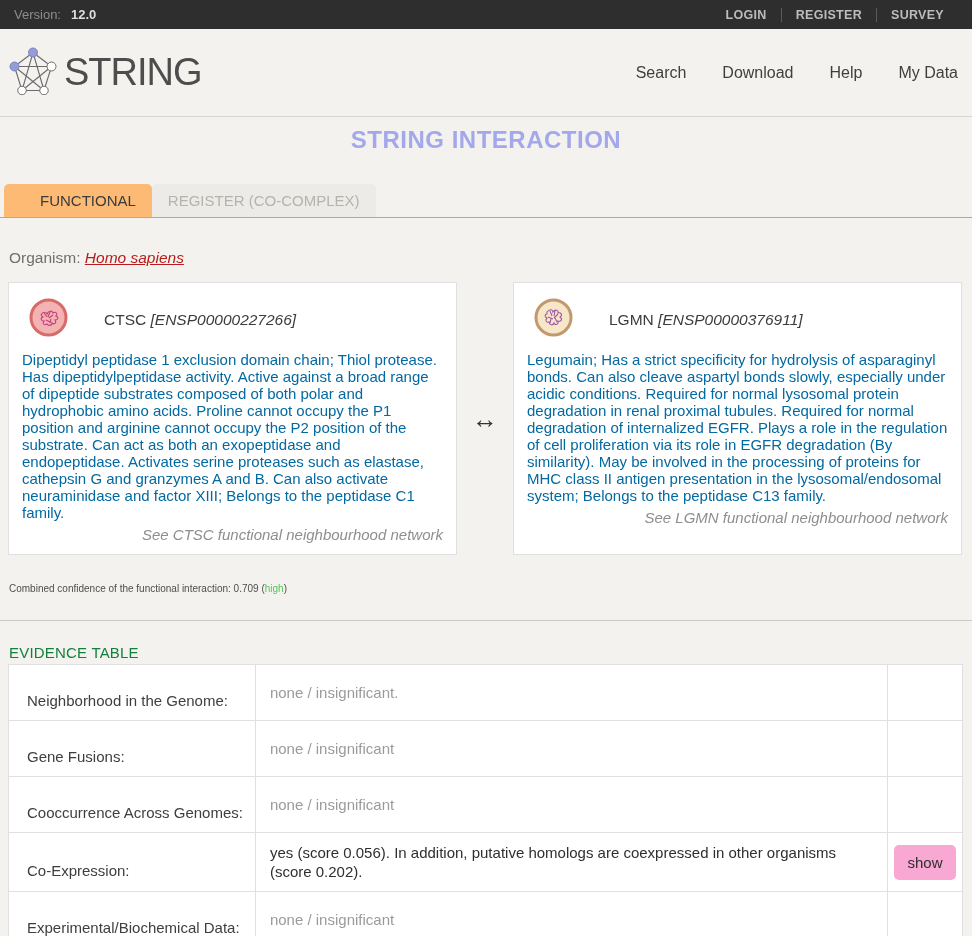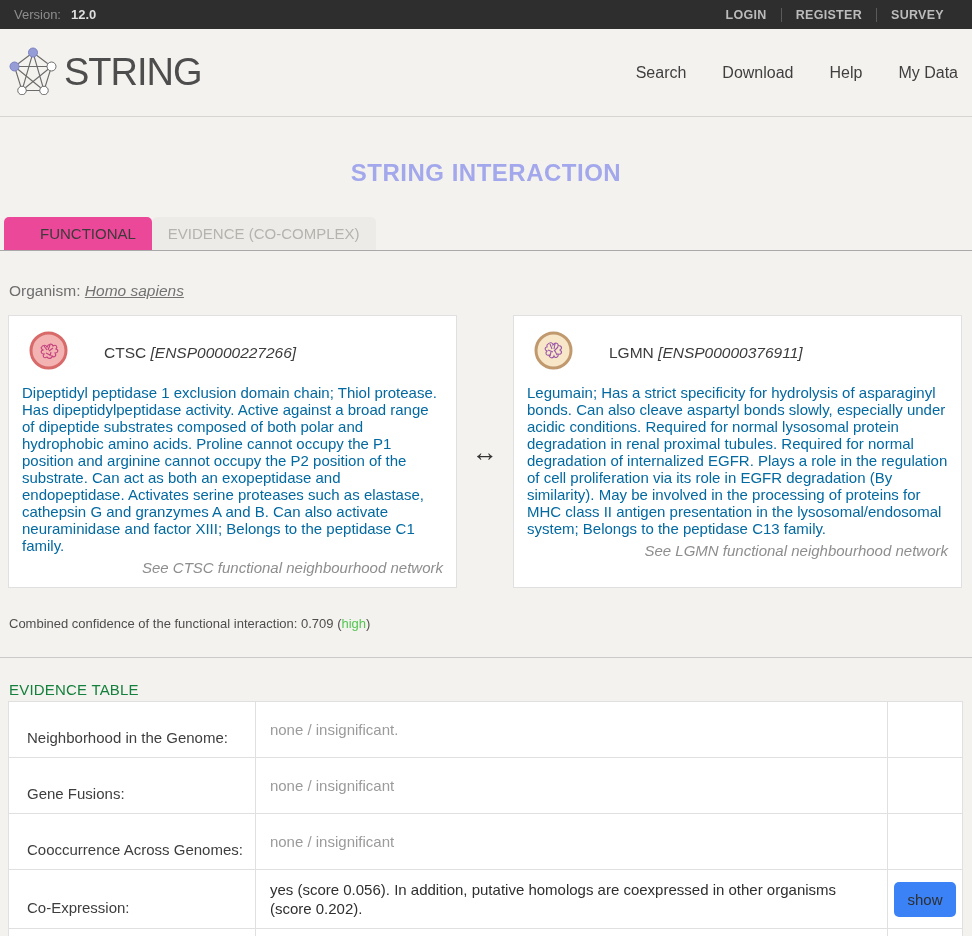--- a/index.html
+++ b/index.html
@@ -28,69 +28,69 @@
     height: 88px; display: flex; align-items: center; justify-content: space-between;
     padding: 0 14px 0 8px; border-bottom: 1px solid #d7d5d1;
   }
   .brand { display: flex; align-items: center; gap: 6px; }
   .brand-text { font-size: 38px; color: #4d4d4d; letter-spacing: -1px; }
   .main-nav { display: flex; gap: 36px; font-size: 16px; color: #3f3f3f; }
   .main-nav span { cursor: pointer; }
 
   
   .page-title {
-    margin-top: 42px; text-align: center;
+    margin-top: 9px; text-align: center;
     font-size: 24px; font-weight: bold; color: #a3a8ec; letter-spacing: .5px;
   }
 
   
   .tabs { margin-top: 30px; display: flex; padding-left: 4px; border-bottom: 1px solid #a9a9a9; }
   .tab {
     font-size: 15px; padding: 8px 16px; border-radius: 5px 5px 0 0; cursor: pointer;
   }
-  .tab.active { background: #ec4899; color: #3b3b3b; padding-left: 36px; }
+  .tab.active { background: #fdba74; color: #3b3b3b; padding-left: 36px; }
   .tab.inactive { background: #edebe7; color: #b5b3ae; }
 
   
   .organism { margin: 31px 0 0 9px; font-size: 15.5px; color: #6f6f6f; }
-  .organism a { color: #737373; font-style: italic; text-decoration: underline; cursor: pointer; }
+  .organism a { color: #b91c1c; font-style: italic; text-decoration: underline; cursor: pointer; }
 
   
   .cards { display: flex; margin: 15px 9px 0 8px; align-items: stretch; }
   .card {
     width: 449px; background: #fff; border: 1px solid #e0e0e0;
     padding: 13px 13px 10px;
   }
   .arrow-cell { width: 56px; display: flex; align-items: center; justify-content: center; }
   .interaction-arrow { font-size: 26px; color: #333; line-height: 1; }
   .card-head { display: flex; align-items: center; gap: 14px; margin: 2px 0 10px 7px; }
   .protein-name { font-size: 15.5px; color: #3c3c3c; margin-left: 22px; }
   .protein-id { font-style: italic; }
   .card-desc { font-size: 15px; line-height: 17px; color: #0369a1; }
   .card-link-row { text-align: right; margin-top: 5px; }
   .card-link { font-size: 15px; font-style: italic; color: #8e8e8e; cursor: pointer; }
 
   
-  .confidence { margin: 28px 0 4px 9px; font-size: 13px; color: #4e4e4e; }
+  .confidence { margin: 28px 0 4px 9px; font-size: 10px; color: #4e4e4e; }
   .confidence .score { color: #4e4e4e; }
   .confidence .level { color: #53c653; }
 
   .divider { border: none; border-top: 1px solid #c9c9c9; margin: 26px 0 0 0; }
 
   
   .evidence-heading { margin: 23px 0 3px 9px; font-size: 15px; color: #15803d; letter-spacing: .2px; }
   table.evidence { margin-left: 8px; width: 955px; border-collapse: collapse; background: #fff; }
   table.evidence td { border: 1px solid #e0e0e0; vertical-align: middle; font-size: 15px; }
   td.ev-label { width: 247px; padding: 26px 10px 10px 18px; color: #3e3e3e; height: 56px; }
   td.ev-value { width: 633px; padding: 10px 14px; line-height: 19px; }
   td.ev-action { width: 75px; text-align: center; padding: 4px; }
   .muted { color: #9b9b9b; }
   .strong-val { color: #2f2f2f; }
   .show-btn {
-    background: #3b82f6; border: none; border-radius: 5px;
+    background: #f9a8d4; border: none; border-radius: 5px;
     padding: 9px 13px; font-size: 15px; color: #2f2f2f;
     font-family: "Liberation Sans", sans-serif; cursor: pointer;
   }
 </style>
 </head>
 <body>
 
 <div class="topbar">
   <div class="topbar-left">
     <span class="version-label">Version:</span>
@@ -128,21 +128,21 @@
     <span>Download</span>
     <span>Help</span>
     <span>My Data</span>
   </div>
 </div>
 
 <div class="page-title">STRING INTERACTION</div>
 
 <div class="tabs">
   <div class="tab active">FUNCTIONAL</div>
-  <div class="tab inactive">EVIDENCE (CO-COMPLEX)</div>
+  <div class="tab inactive">REGISTER (CO-COMPLEX)</div>
 </div>
 
 <div class="organism">
   <span>Organism:</span>
   <a>Homo sapiens</a>
 </div>
 
 <div class="cards">
 
   <div class="card">

